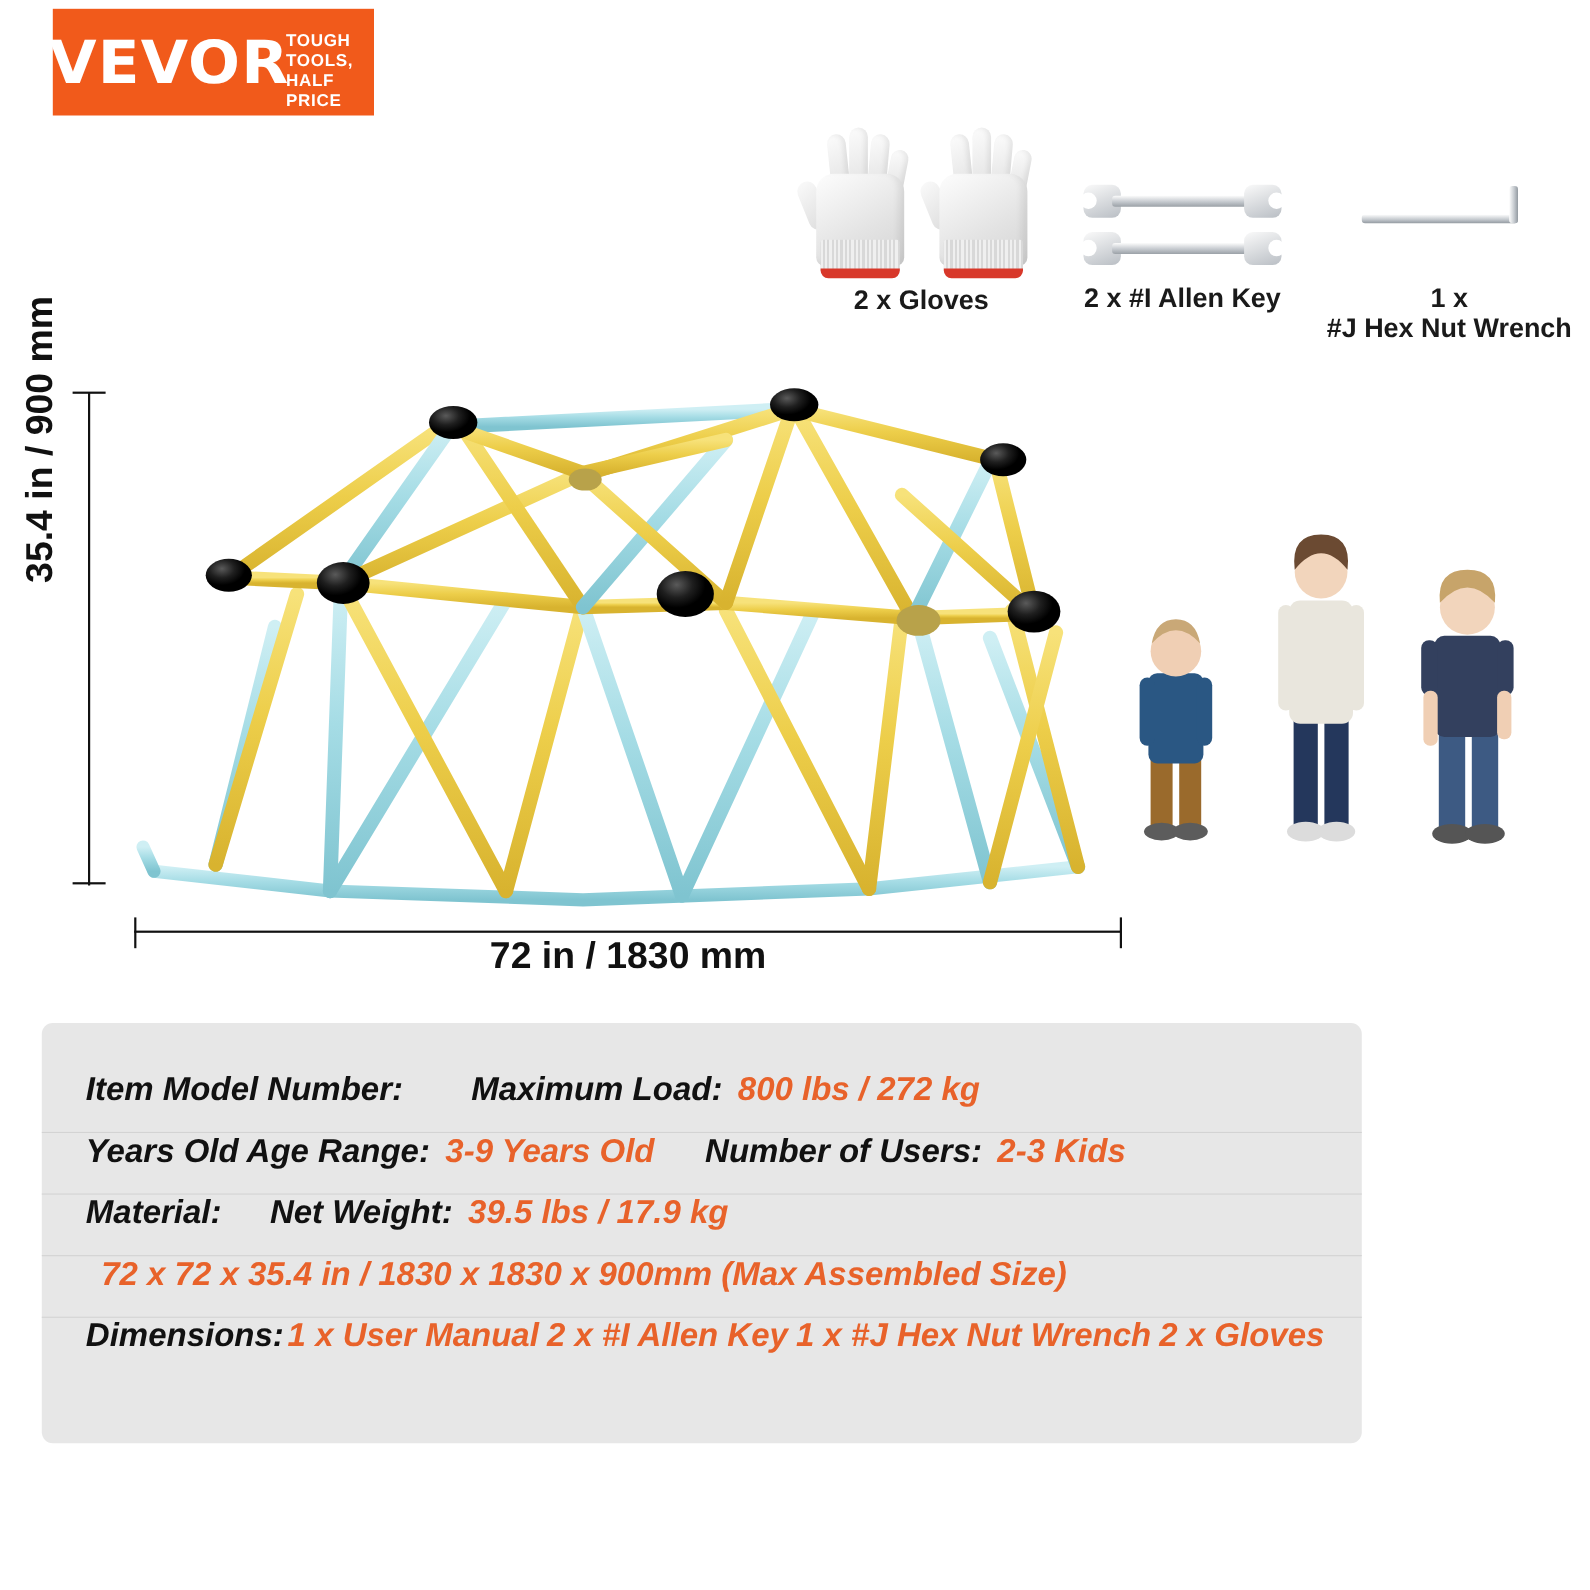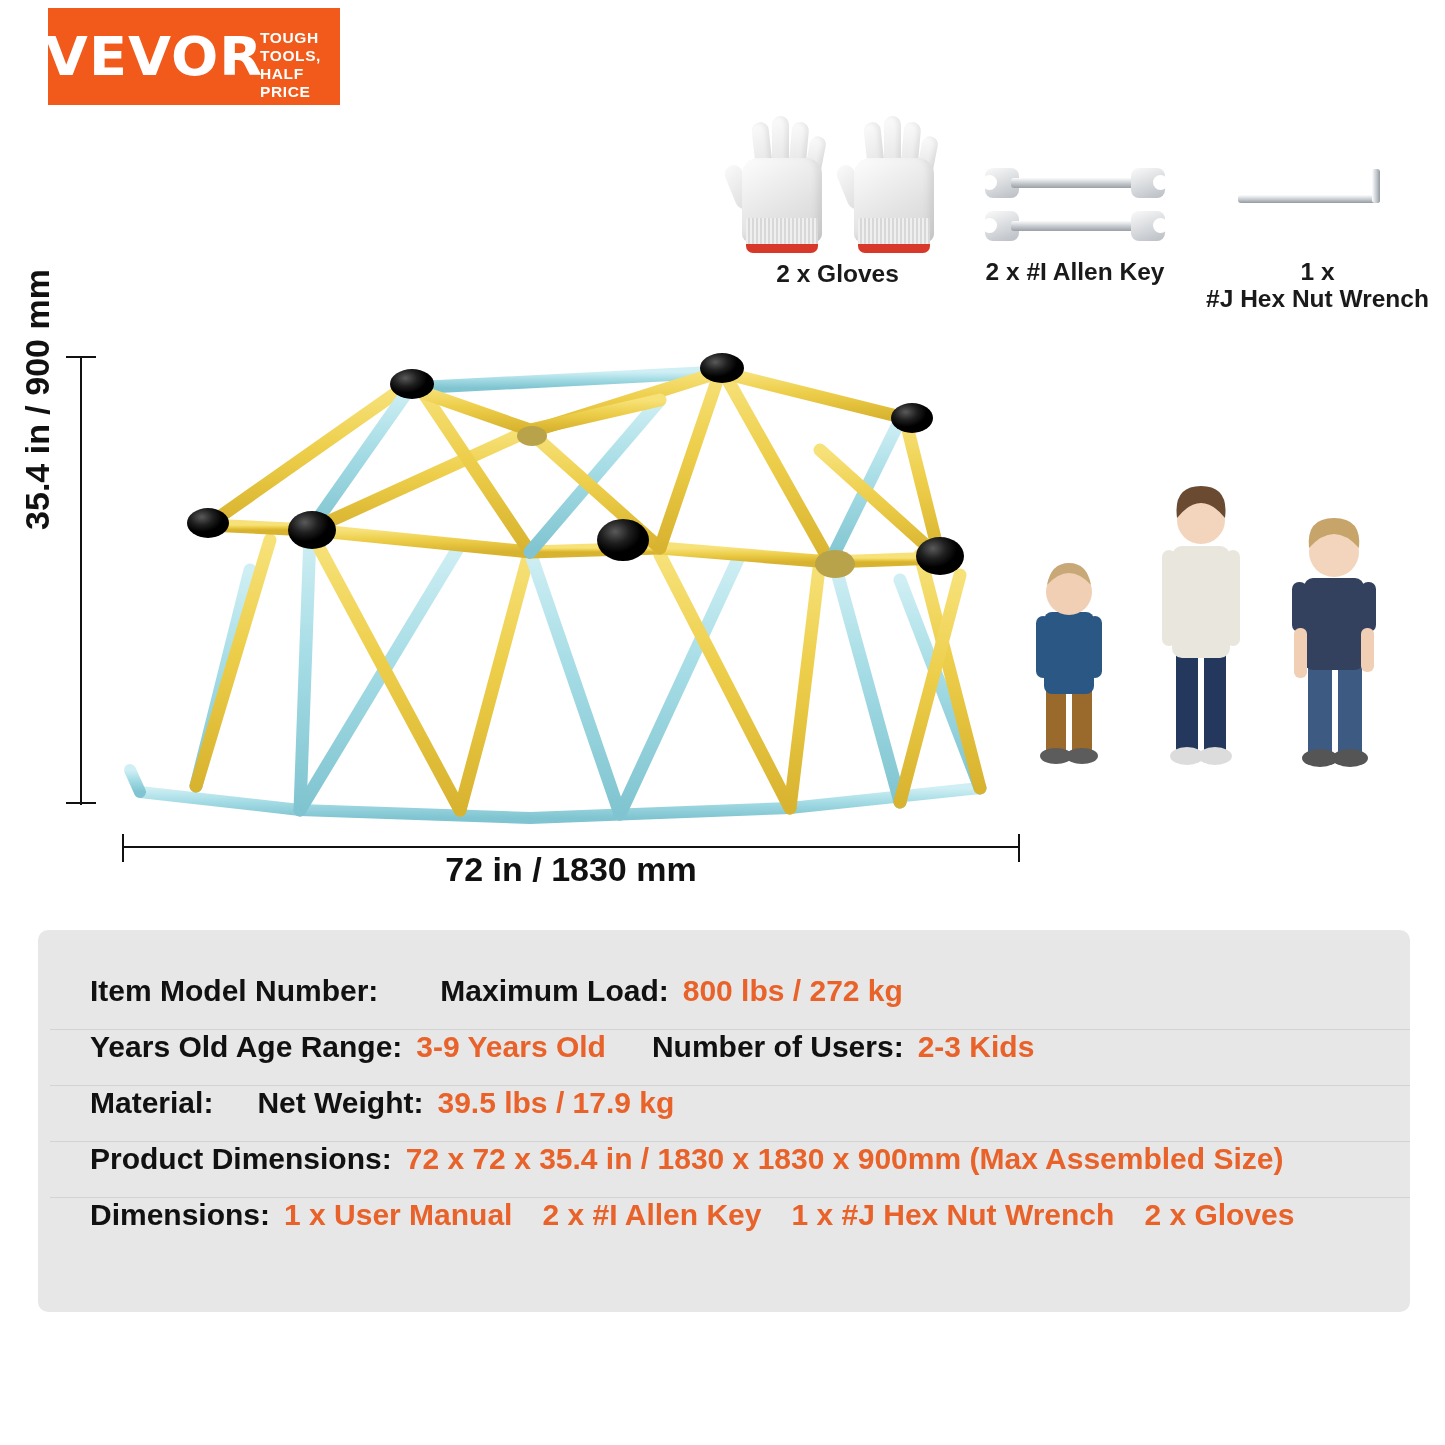--- a/index.html
+++ b/index.html
@@ -80,22 +80,22 @@
   #dim-h-label{position:absolute;left:118px;top:850px;width:906px;text-align:center;
      font-size:34px;font-weight:bold;color:#111;}
 
   
   #dome{position:absolute;left:100px;top:340px;width:960px;height:490px;}
 
   
   #kids{position:absolute;left:1020px;top:400px;width:400px;height:410px;}
 
   
-  #spec{position:absolute;left:38px;top:930px;width:1372px;height:382px;
-        background:#E7E7E7;border-radius:10px;padding:44px 0 0 12px;box-sizing:border-box;}
+  #spec{position:absolute;left:38px;top:930px;width:1200px;height:382px;
+        background:#E7E7E7;border-radius:10px;padding:44px 0 0 0;box-sizing:border-box;font-style:italic;}
   .row{display:flex;align-items:baseline;padding:0 34px 0 40px;height:55px;
        border-bottom:1px solid #d3d3d3;}
   .row:last-child{border-bottom:none;}
   .row .k{font-size:30px;font-weight:bold;color:#111;white-space:nowrap;}
   .row .v{font-size:30px;font-weight:bold;color:#E8622A;white-space:nowrap;}
   .sp{display:inline-block;}
   .gap-s{width:14px;} .gap-m{width:30px;} .gap-l{width:46px;} .gap-xl{width:62px;}
 </style>
 </head>
 <body>
@@ -320,21 +320,20 @@
   <div class="row">
     <span class="k">Material:</span>
     <span class="sp gap-s"></span>
     <span class="sp gap-m"></span>
     <span class="k">Net Weight:</span>
     <span class="sp gap-s"></span>
     <span class="v">39.5 lbs  / 17.9 kg</span>
   </div>
 
   <div class="row">
-    <span class="k">Product Dimensions:</span>
     <span class="sp gap-s"></span>
     <span class="v">72 x 72 x 35.4 in / 1830  x 1830 x 900mm (Max Assembled Size)</span>
   </div>
 
   <div class="row">
     <span class="k">Dimensions:</span>
     <span class="sp gap-s"></span>
     <span class="v">1 x User Manual</span>
     <span class="sp gap-m"></span>
     <span class="v">2 x #I Allen Key</span>

